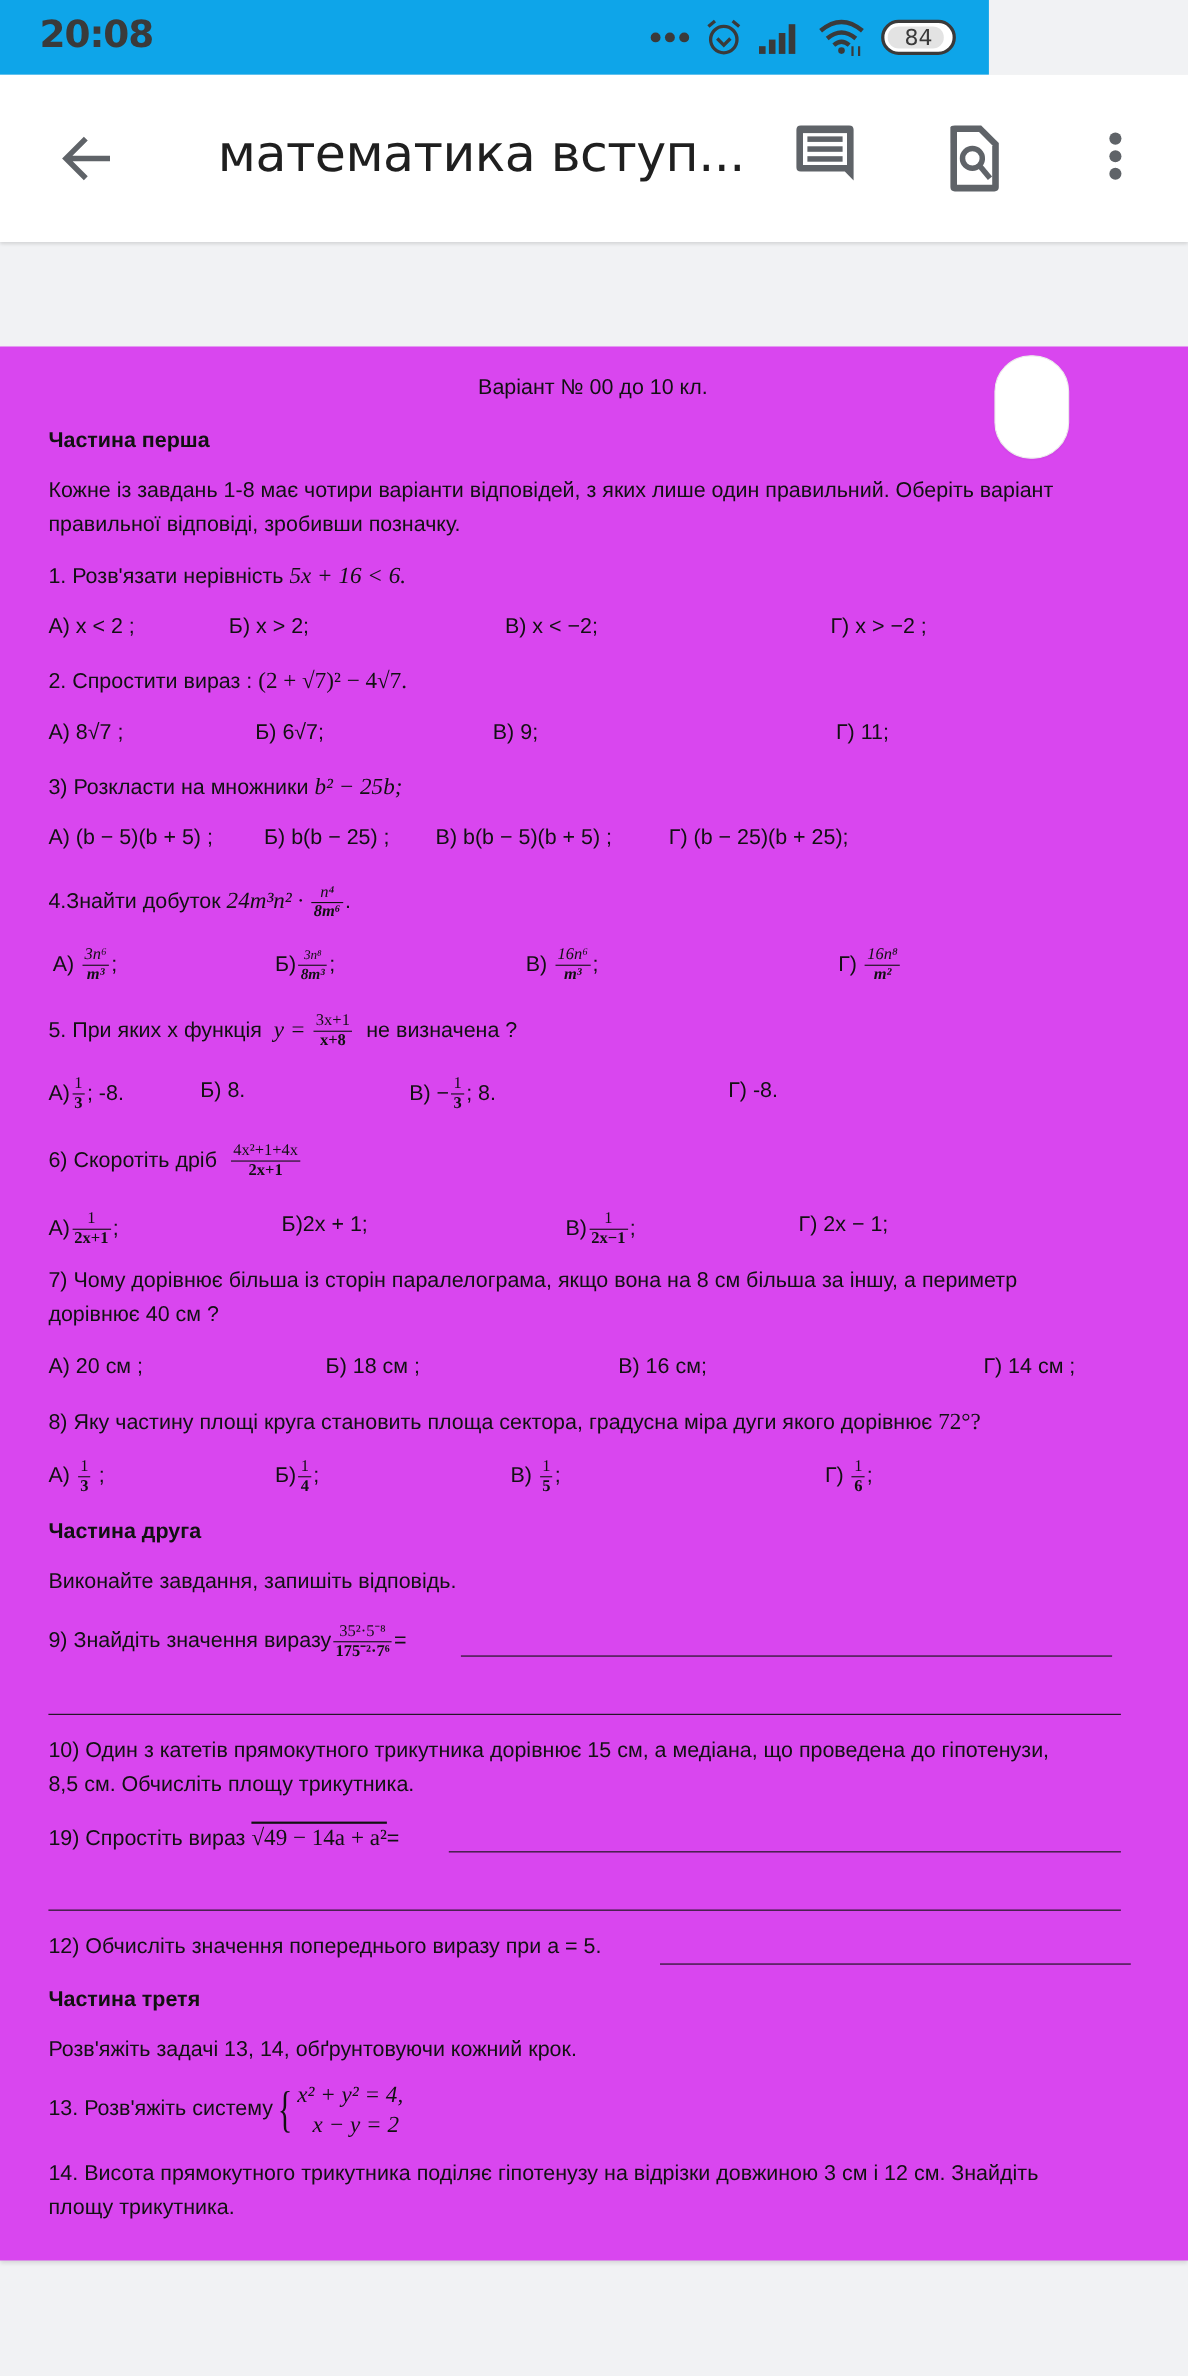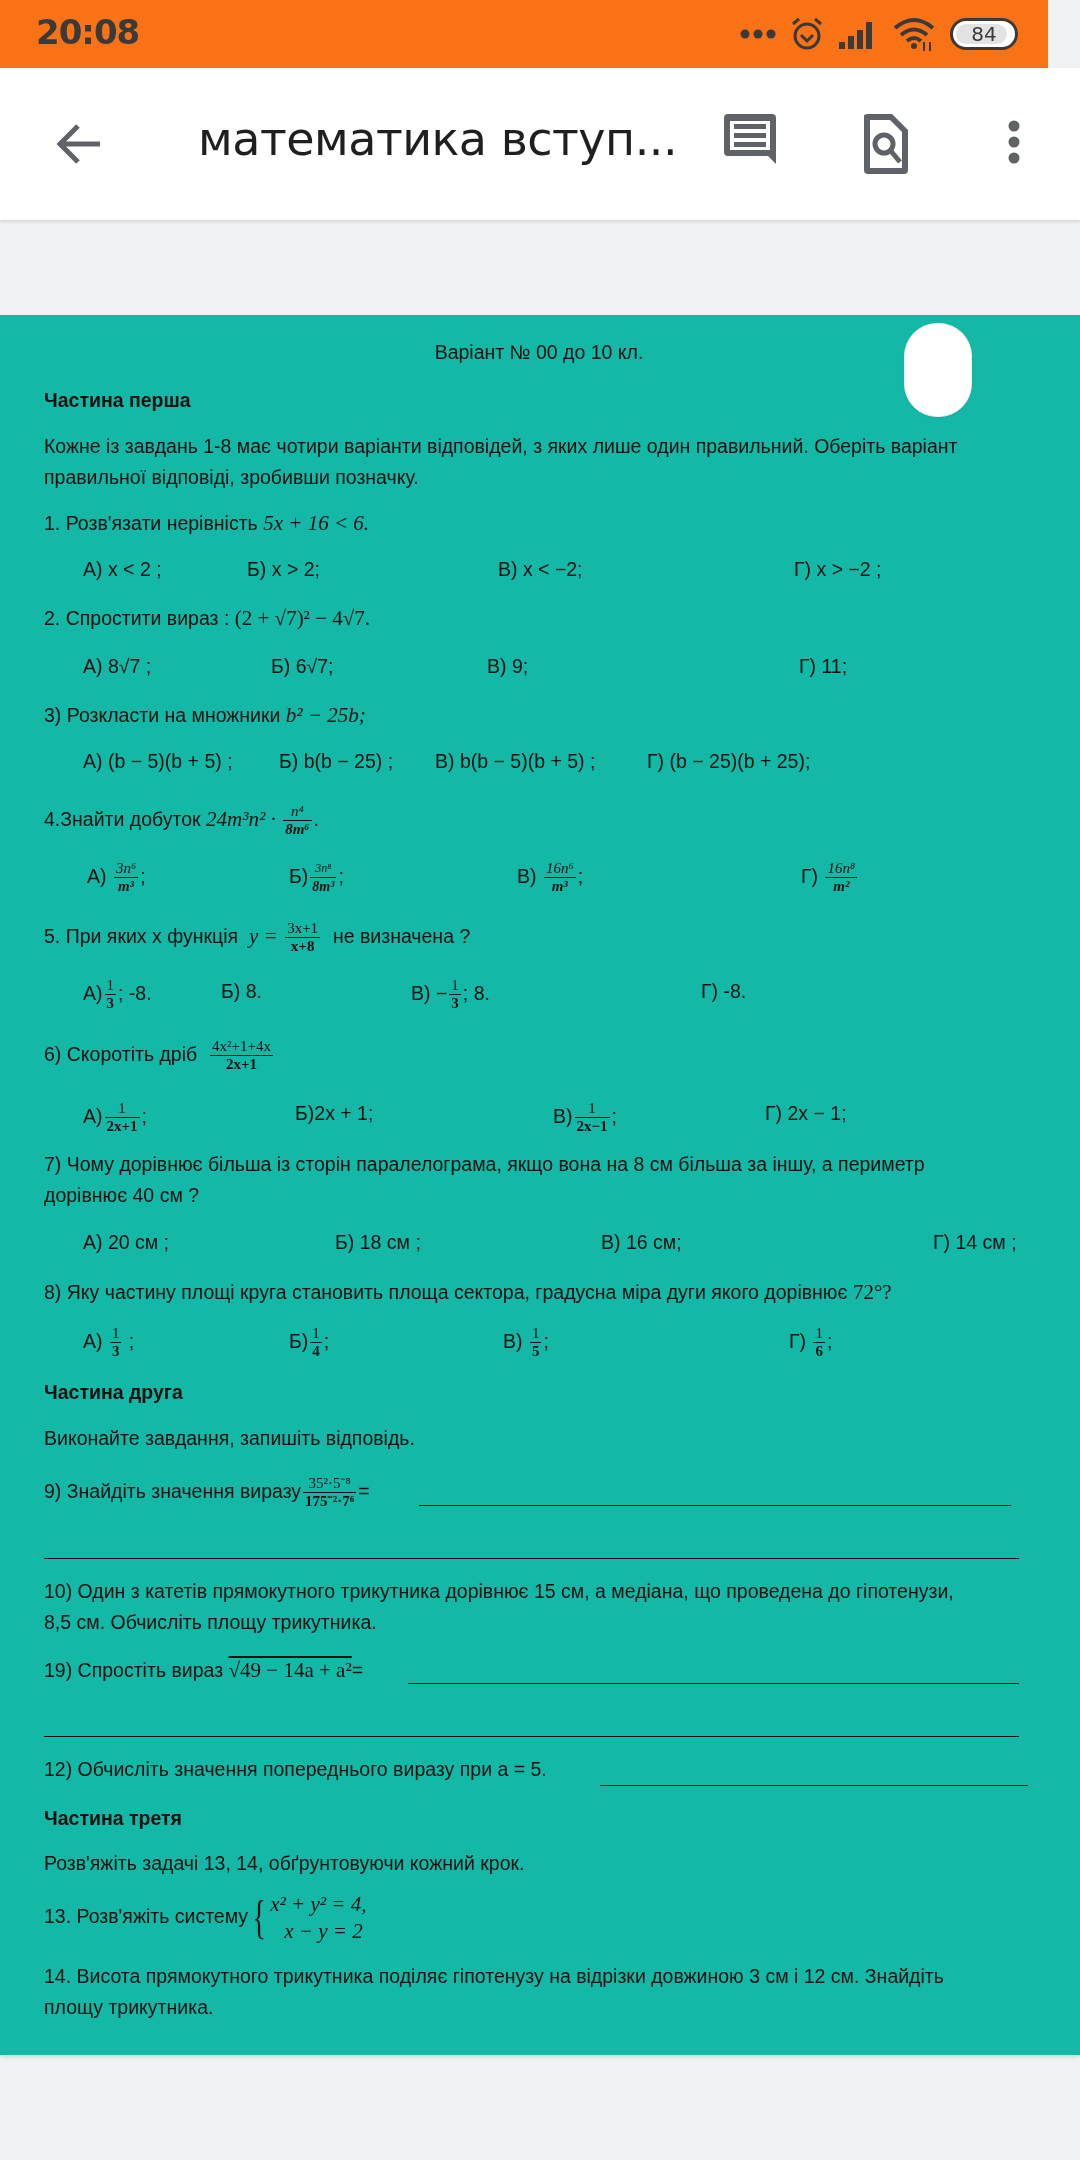--- a/index.html
+++ b/index.html
@@ -1,39 +1,39 @@
 <!DOCTYPE html>
 <html><head>
 <meta charset="utf-8">
 <style>
   html, body { margin:0; padding:0; }
   body { width:1080px; height:2160px; background:#f1f2f4; position:relative; overflow:hidden; font-family:"Liberation Sans", sans-serif; color:#1a1a1a; }
-  .statusbar { position:absolute; left:0; top:0; width:1048px; height:68px; background:#f97316; }
+  .statusbar { position:absolute; left:0; top:0; width:899px; height:68px; background:#0ea5e9; }
   .time { position:absolute; left:36px; top:12px; font-size:34px; font-weight:bold; color:#3a3a3a; font-family:"DejaVu Sans", sans-serif; letter-spacing:-1px; }
   .sb-icons { position:absolute; right:30px; top:14px; height:40px; display:flex; align-items:center; gap:14px; }
   .sb-icons svg { display:block; }
   .battery { width:62px; height:26px; border:3px solid #3a3a3a; border-radius:16px; display:flex; align-items:center; justify-content:center; font-size:20px; color:#3a3a3a; font-family:"DejaVu Sans", sans-serif; background:#fff; position:relative; }
   .battery .fill { position:absolute; left:3px; top:3px; bottom:3px; width:82%; background:#e3e3e3; border-radius:10px; }
   .battery span { position:relative; }
   .appbar { position:absolute; left:0; top:68px; width:1080px; height:152px; background:#fff; box-shadow:0 2px 3px rgba(0,0,0,0.12); }
   .back { position:absolute; left:50px; top:46px; width:60px; height:60px; }
   .title { position:absolute; left:198px; top:44px; font-size:46px; color:#1f1f1f; font-family:"DejaVu Sans", sans-serif; white-space:nowrap; letter-spacing:-0.5px; }
   .act { position:absolute; top:44px; width:60px; height:64px; }
-  .page { position:absolute; left:0; top:315px; width:1080px; height:1740px; background:#14b8a6; box-shadow:0 2px 4px rgba(0,0,0,0.12); }
+  .page { position:absolute; left:0; top:315px; width:1080px; height:1740px; background:#d946ef; box-shadow:0 2px 4px rgba(0,0,0,0.12); }
   .scroll-handle { position:absolute; left:904px; top:8px; width:66px; height:92px; border-radius:33px; border:1px solid #ececec; box-shadow:0 1px 2px rgba(0,0,0,0.05); background:#fff; }
   .doc { position:absolute; left:44px; top:0; width:990px; font-family:"Liberation Sans", sans-serif; font-size:19.5px; color:#111; }
   .line { position:absolute; left:0; white-space:nowrap; }
   .center { left:0; width:990px; text-align:center; }
   .bold { font-weight:bold; }
   .m { font-family:"Liberation Serif", serif; font-style:italic; font-size:21px; }
   .mr { font-family:"Liberation Serif", serif; font-size:21px; }
   .frac { display:inline-block; vertical-align:middle; text-align:center; font-family:"Liberation Serif", serif; font-size:15px; line-height:17px; margin:0 2px; }
   .frac .num { display:block; border-bottom:1.5px solid #111; padding:0 2px; }
   .frac .den { display:block; padding:0 2px;font-weight:bold; }
-  .opt { position:absolute; white-space:nowrap;margin-left:39px; }
+  .opt { position:absolute; white-space:nowrap; }
   .fullrule { position:absolute; left:0; height:0; border-bottom:1.5px solid #111; }
   .brace { font-family:"Liberation Serif", serif; font-size:46px; line-height:46px; display:inline-block; vertical-align:middle; transform:scaleX(0.6); }
   .sys { display:inline-block; vertical-align:middle; font-family:"Liberation Serif", serif; font-style:italic; font-size:21px; line-height:27px; }
 </style>
 </head>
 <body>
 
 <div class="statusbar">
   <div class="time">20:08</div>
   <div class="sb-icons">

